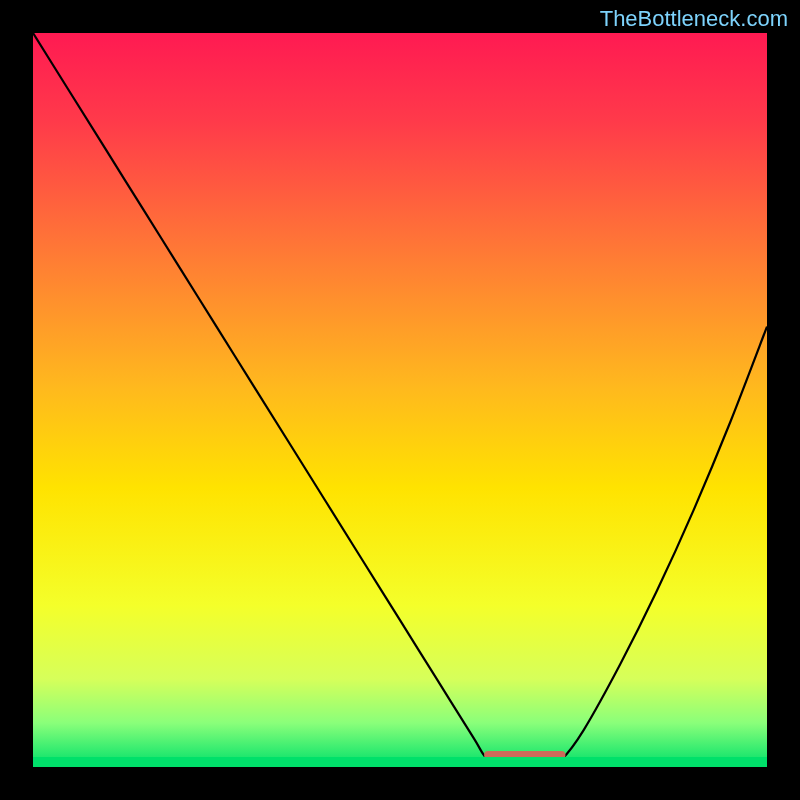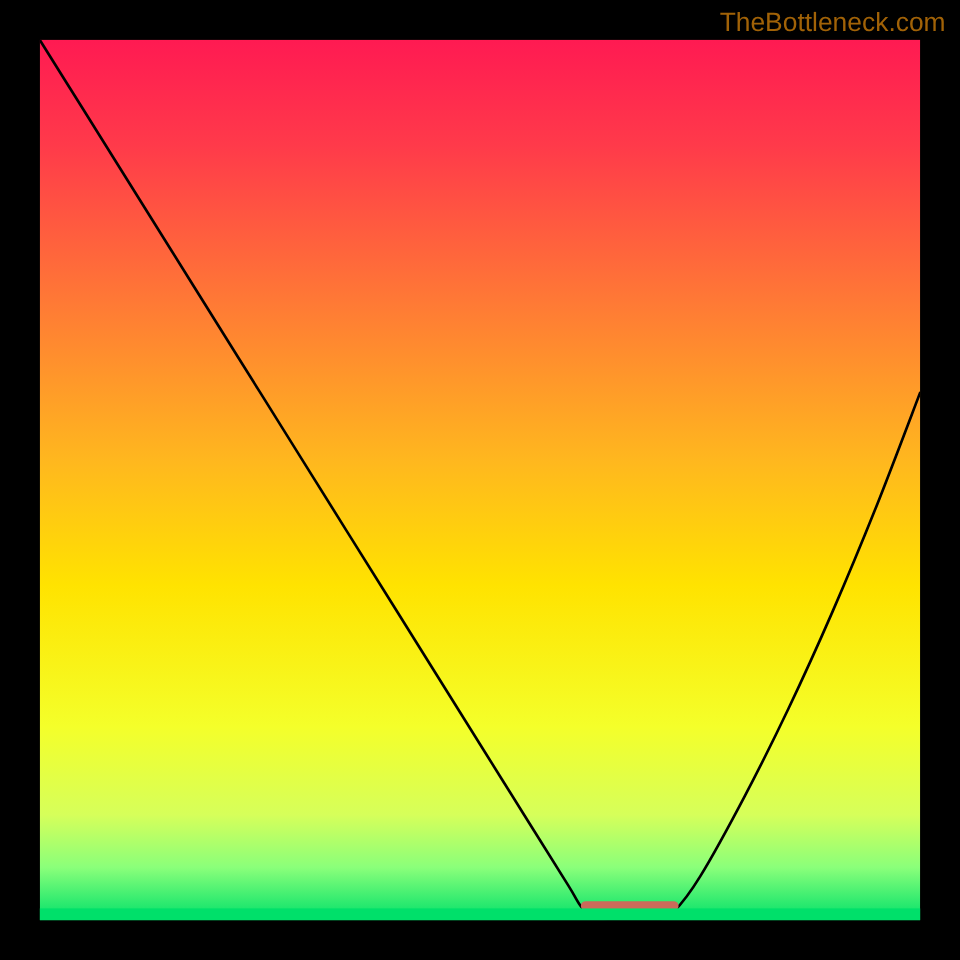--- a/index.html
+++ b/index.html
@@ -7,21 +7,21 @@
     width: 800px;
     height: 800px;
     background: #000;
     position: relative;
     font-family: Arial, sans-serif;
   }
   .watermark {
     position: absolute;
     top: 6px;
     right: 12px;
-    color: #a16207;
+    color: #7dd3fc;
     font-size: 22px;
     font-weight: 400;
     z-index: 10;
   }
   .plot-area {
     position: absolute;
     left: 33px;
     top: 33px;
     width: 734px;
     height: 734px;

